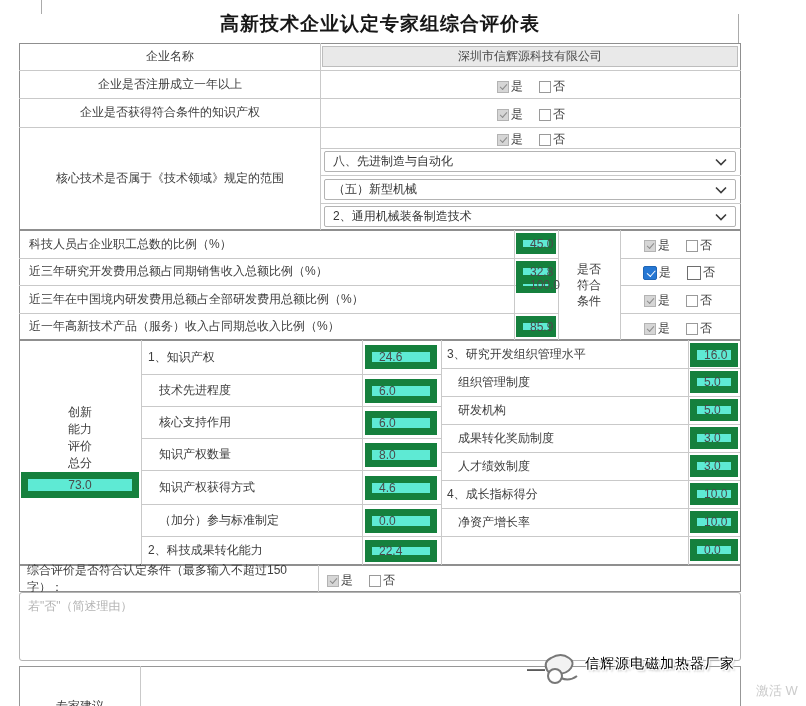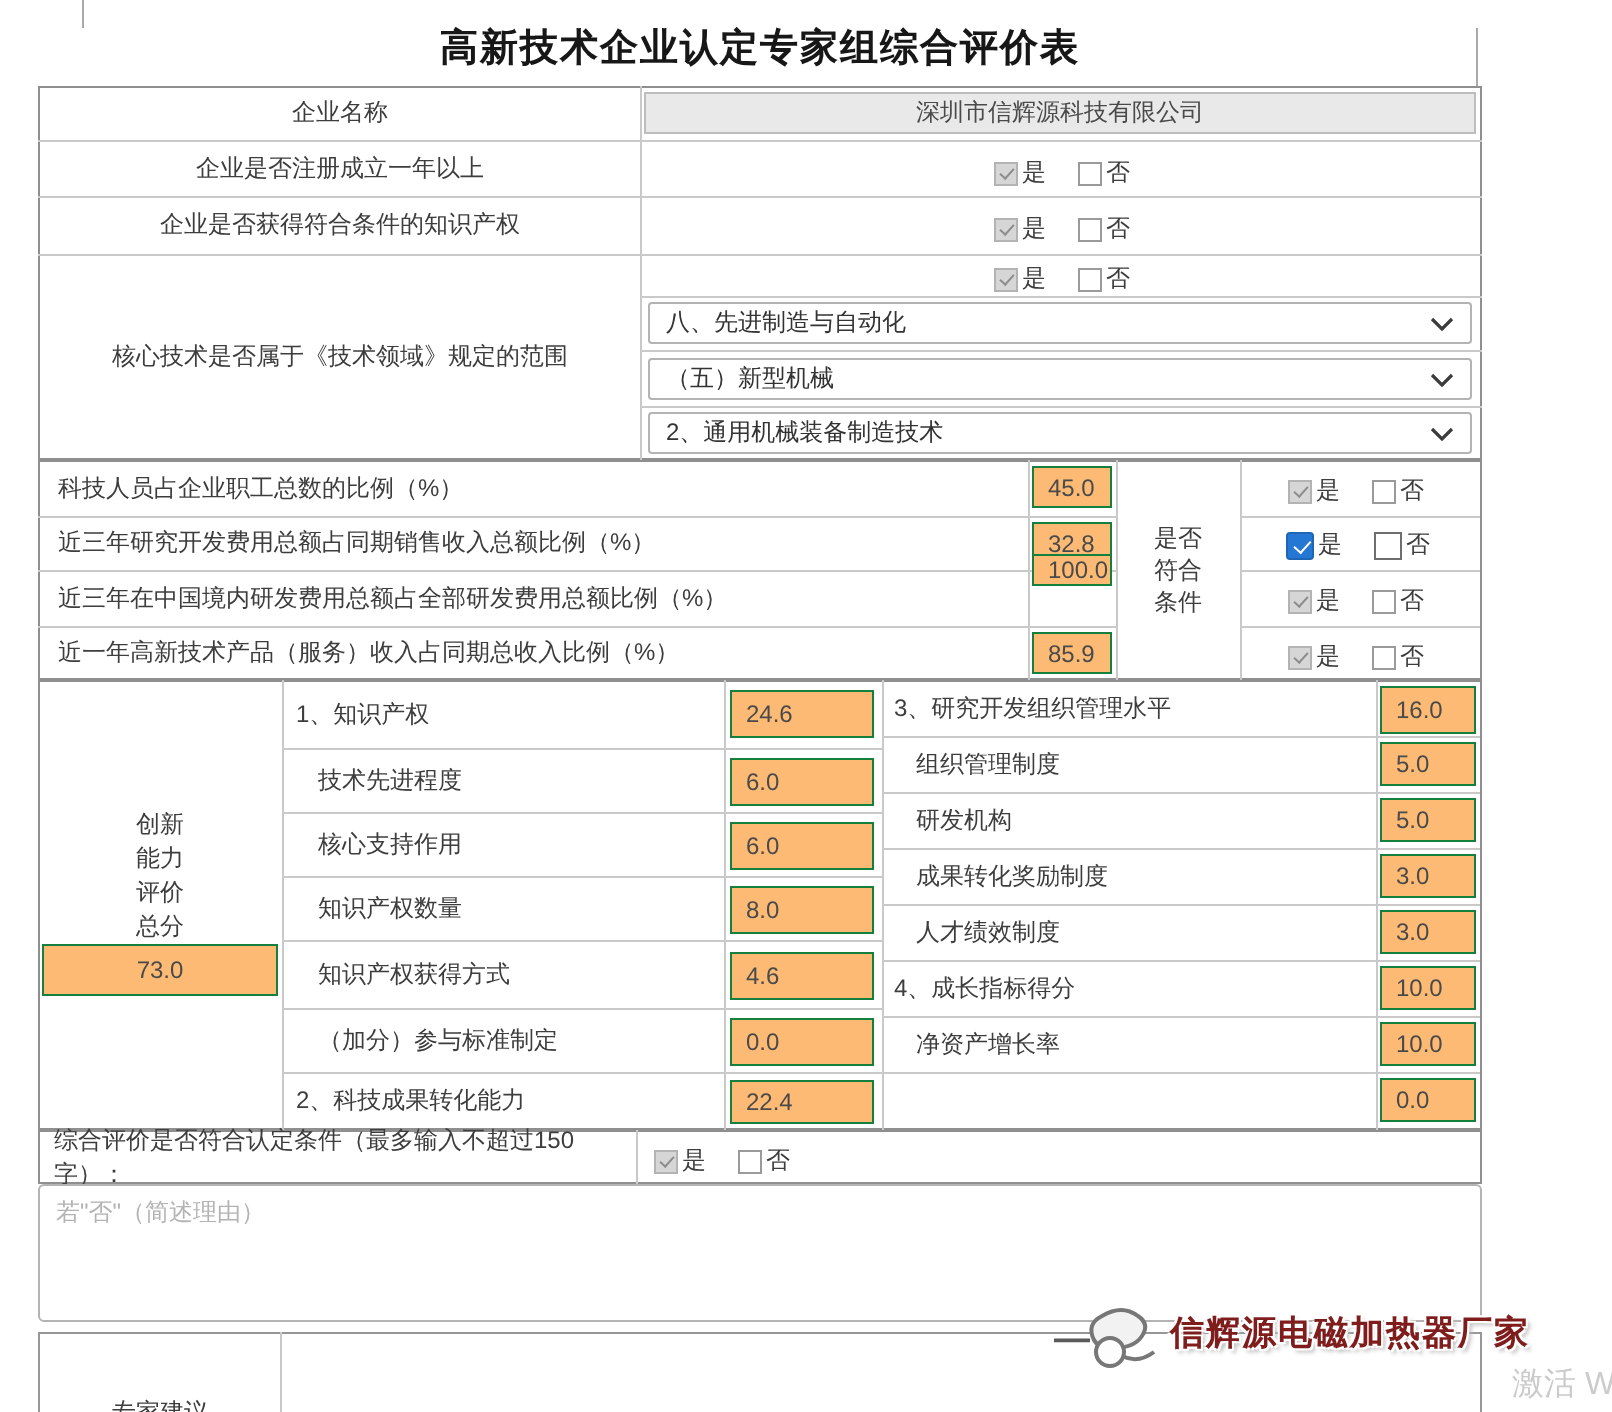--- a/index.html
+++ b/index.html
@@ -9,46 +9,46 @@
   .sec{position:absolute;box-sizing:border-box;border:1px solid #8f8f8f;background:#fff;}
   .hl{position:absolute;height:1px;background:#c9c9c9;}
   .vl{position:absolute;width:1px;background:#c9c9c9;}
   .dark{background:#979797;}
   .title{position:absolute;left:19px;top:11px;width:722px;text-align:center;
          font-size:19px;font-weight:bold;color:#171717;letter-spacing:1px;}
   .cellC{display:flex;align-items:center;justify-content:center;text-align:center;}
   .cellL{display:flex;align-items:center;justify-content:flex-start;text-align:left;}
   .roinput{position:absolute;box-sizing:border-box;background:#e9e9e9;border:1px solid #bdbdbd;
            display:flex;align-items:center;justify-content:center;color:#4a4a4a;}
-  .valbox{position:absolute;box-sizing:border-box;background:#fdba74;border:1px solid #15803d;
+  .valbox{position:absolute;box-sizing:border-box;background:#5eead4;border:7px solid #15803d;
           display:flex;align-items:center;padding-left:7px;color:#4a4a4a;}
   .select{position:absolute;box-sizing:border-box;background:#fff;border:1px solid #b3b3b3;border-radius:2px;
           display:flex;align-items:center;padding:0 8px;color:#333;cursor:default;}
   .select .sel-text{flex:1;}
   .cbg{position:absolute;display:flex;align-items:center;}
   .cb{width:12px;height:12px;border:1px solid #9a9a9a;background:#fff;display:inline-block;
       box-sizing:border-box;position:relative;flex:none;}
   .cb.gray{background:#d6d6d6;border-color:#b3b3b3;}
   .cb.gray::after{content:"";position:absolute;left:2px;top:2px;width:6px;height:3px;
       border-left:1.5px solid #8c8c8c;border-bottom:1.5px solid #8c8c8c;transform:rotate(-48deg);}
   .cb.blue{width:14px;height:14px;background:#2577d4;border-color:#1f65b5;border-radius:2px;}
   .cb.blue::after{content:"";position:absolute;left:2.5px;top:3px;width:7px;height:3.5px;
       border-left:1.8px solid #fff;border-bottom:1.8px solid #fff;transform:rotate(-48deg);}
   .cb.big{width:14px;height:14px;border-color:#6e6e6e;}
   .cblab{margin:0 0 0 2px;color:#3d3d3d;}
   .gap{margin-left:16px;}
   .cond{flex-direction:column;line-height:16px;}
   textarea.reason{position:absolute;box-sizing:border-box;border:1px solid #b3b3b3;border-radius:3px;
       resize:none;font-family:inherit;font-size:12px;padding:5px 8px;color:#3d3d3d;outline:none;}
   textarea.reason::placeholder{color:#b3b3b3;}
-  .wm-text{position:absolute;font-size:17px;font-weight:bold;color:#7f1d1d;letter-spacing:1px;
+  .wm-text{position:absolute;font-size:14px;font-weight:normal;color:#000000;letter-spacing:1px;
       text-shadow:-1px -1px 0 #fff,1px -1px 0 #fff,-1px 1px 0 #fff,1px 1px 0 #fff,2px 2px 2px #bbb;}
   .wm-dash{position:absolute;font-size:18px;font-weight:bold;color:#5a5a5a;
       text-shadow:-1px -1px 0 #fff,1px 1px 0 #fff;}
-  .activate{position:absolute;font-size:16px;color:#cbcbcb;white-space:nowrap;}
+  .activate{position:absolute;font-size:13px;color:#cbcbcb;white-space:nowrap;}
   .stray{position:absolute;background:#ababab;}
 </style>
 </head>
 <body>
 
 <div class="screen">
 
   <div class="stray" style="left:41px;top:0;width:1px;height:14px;"></div>
   <div class="stray" style="left:738px;top:14px;width:1px;height:30px;"></div>
 

